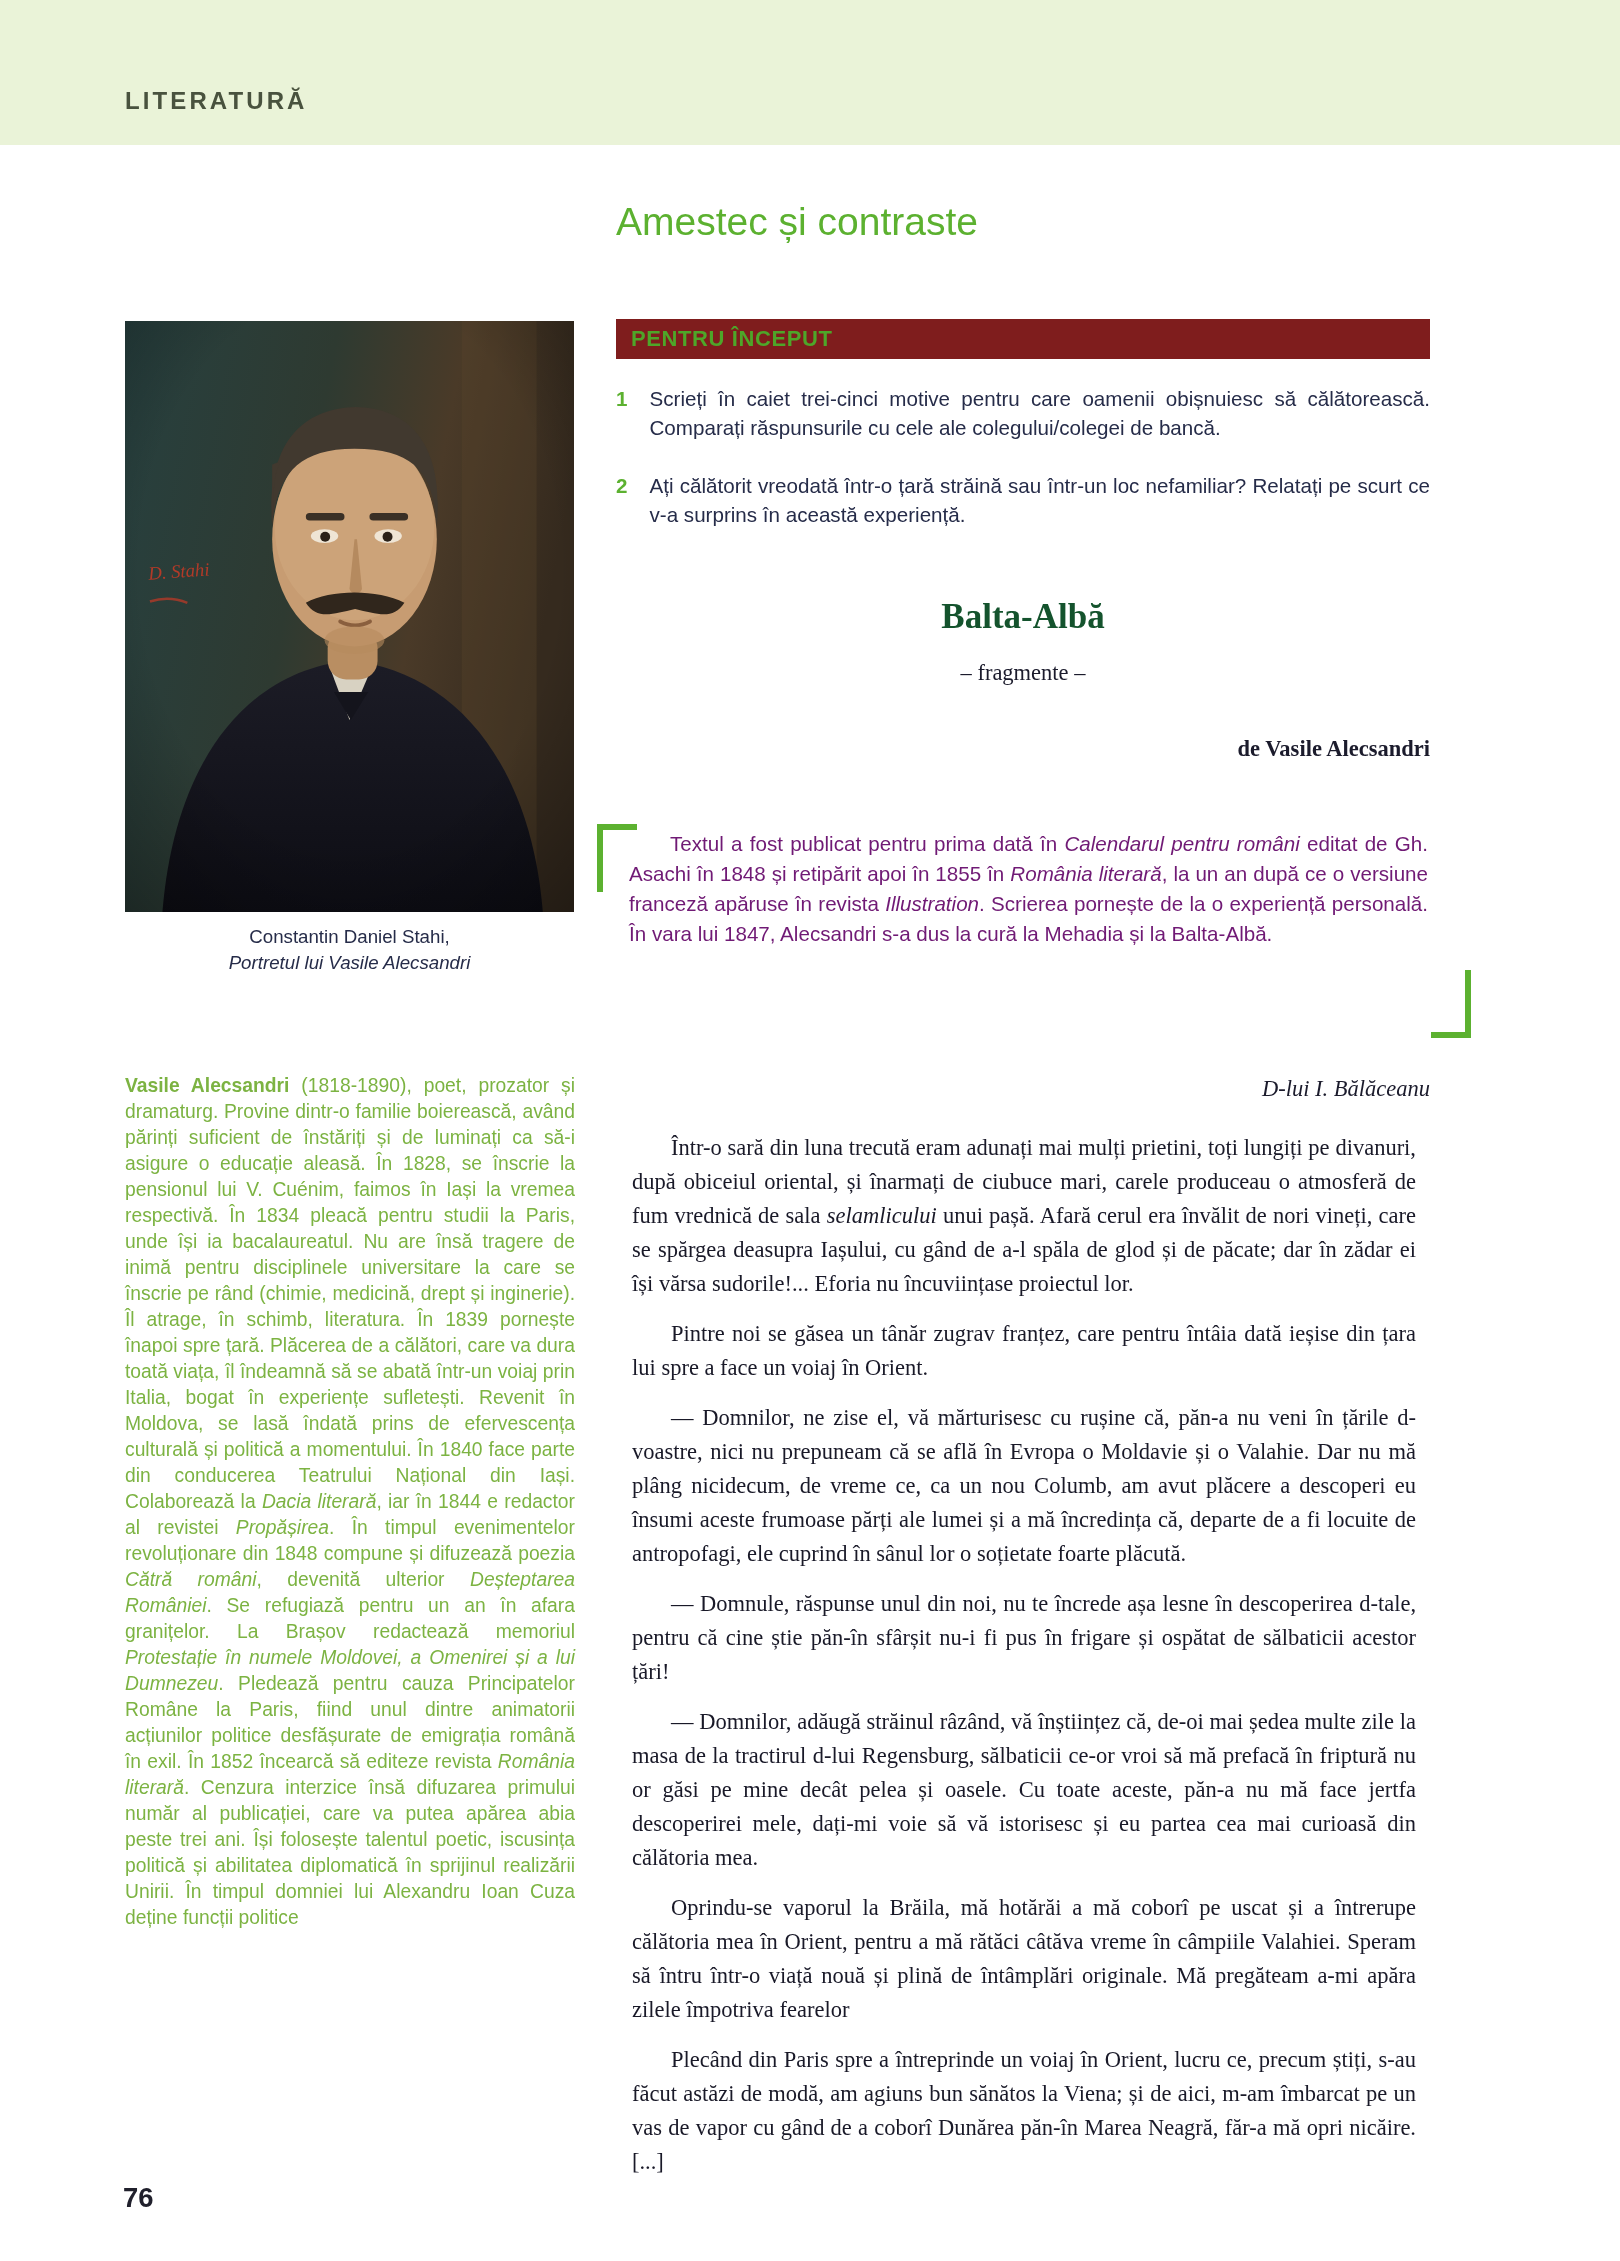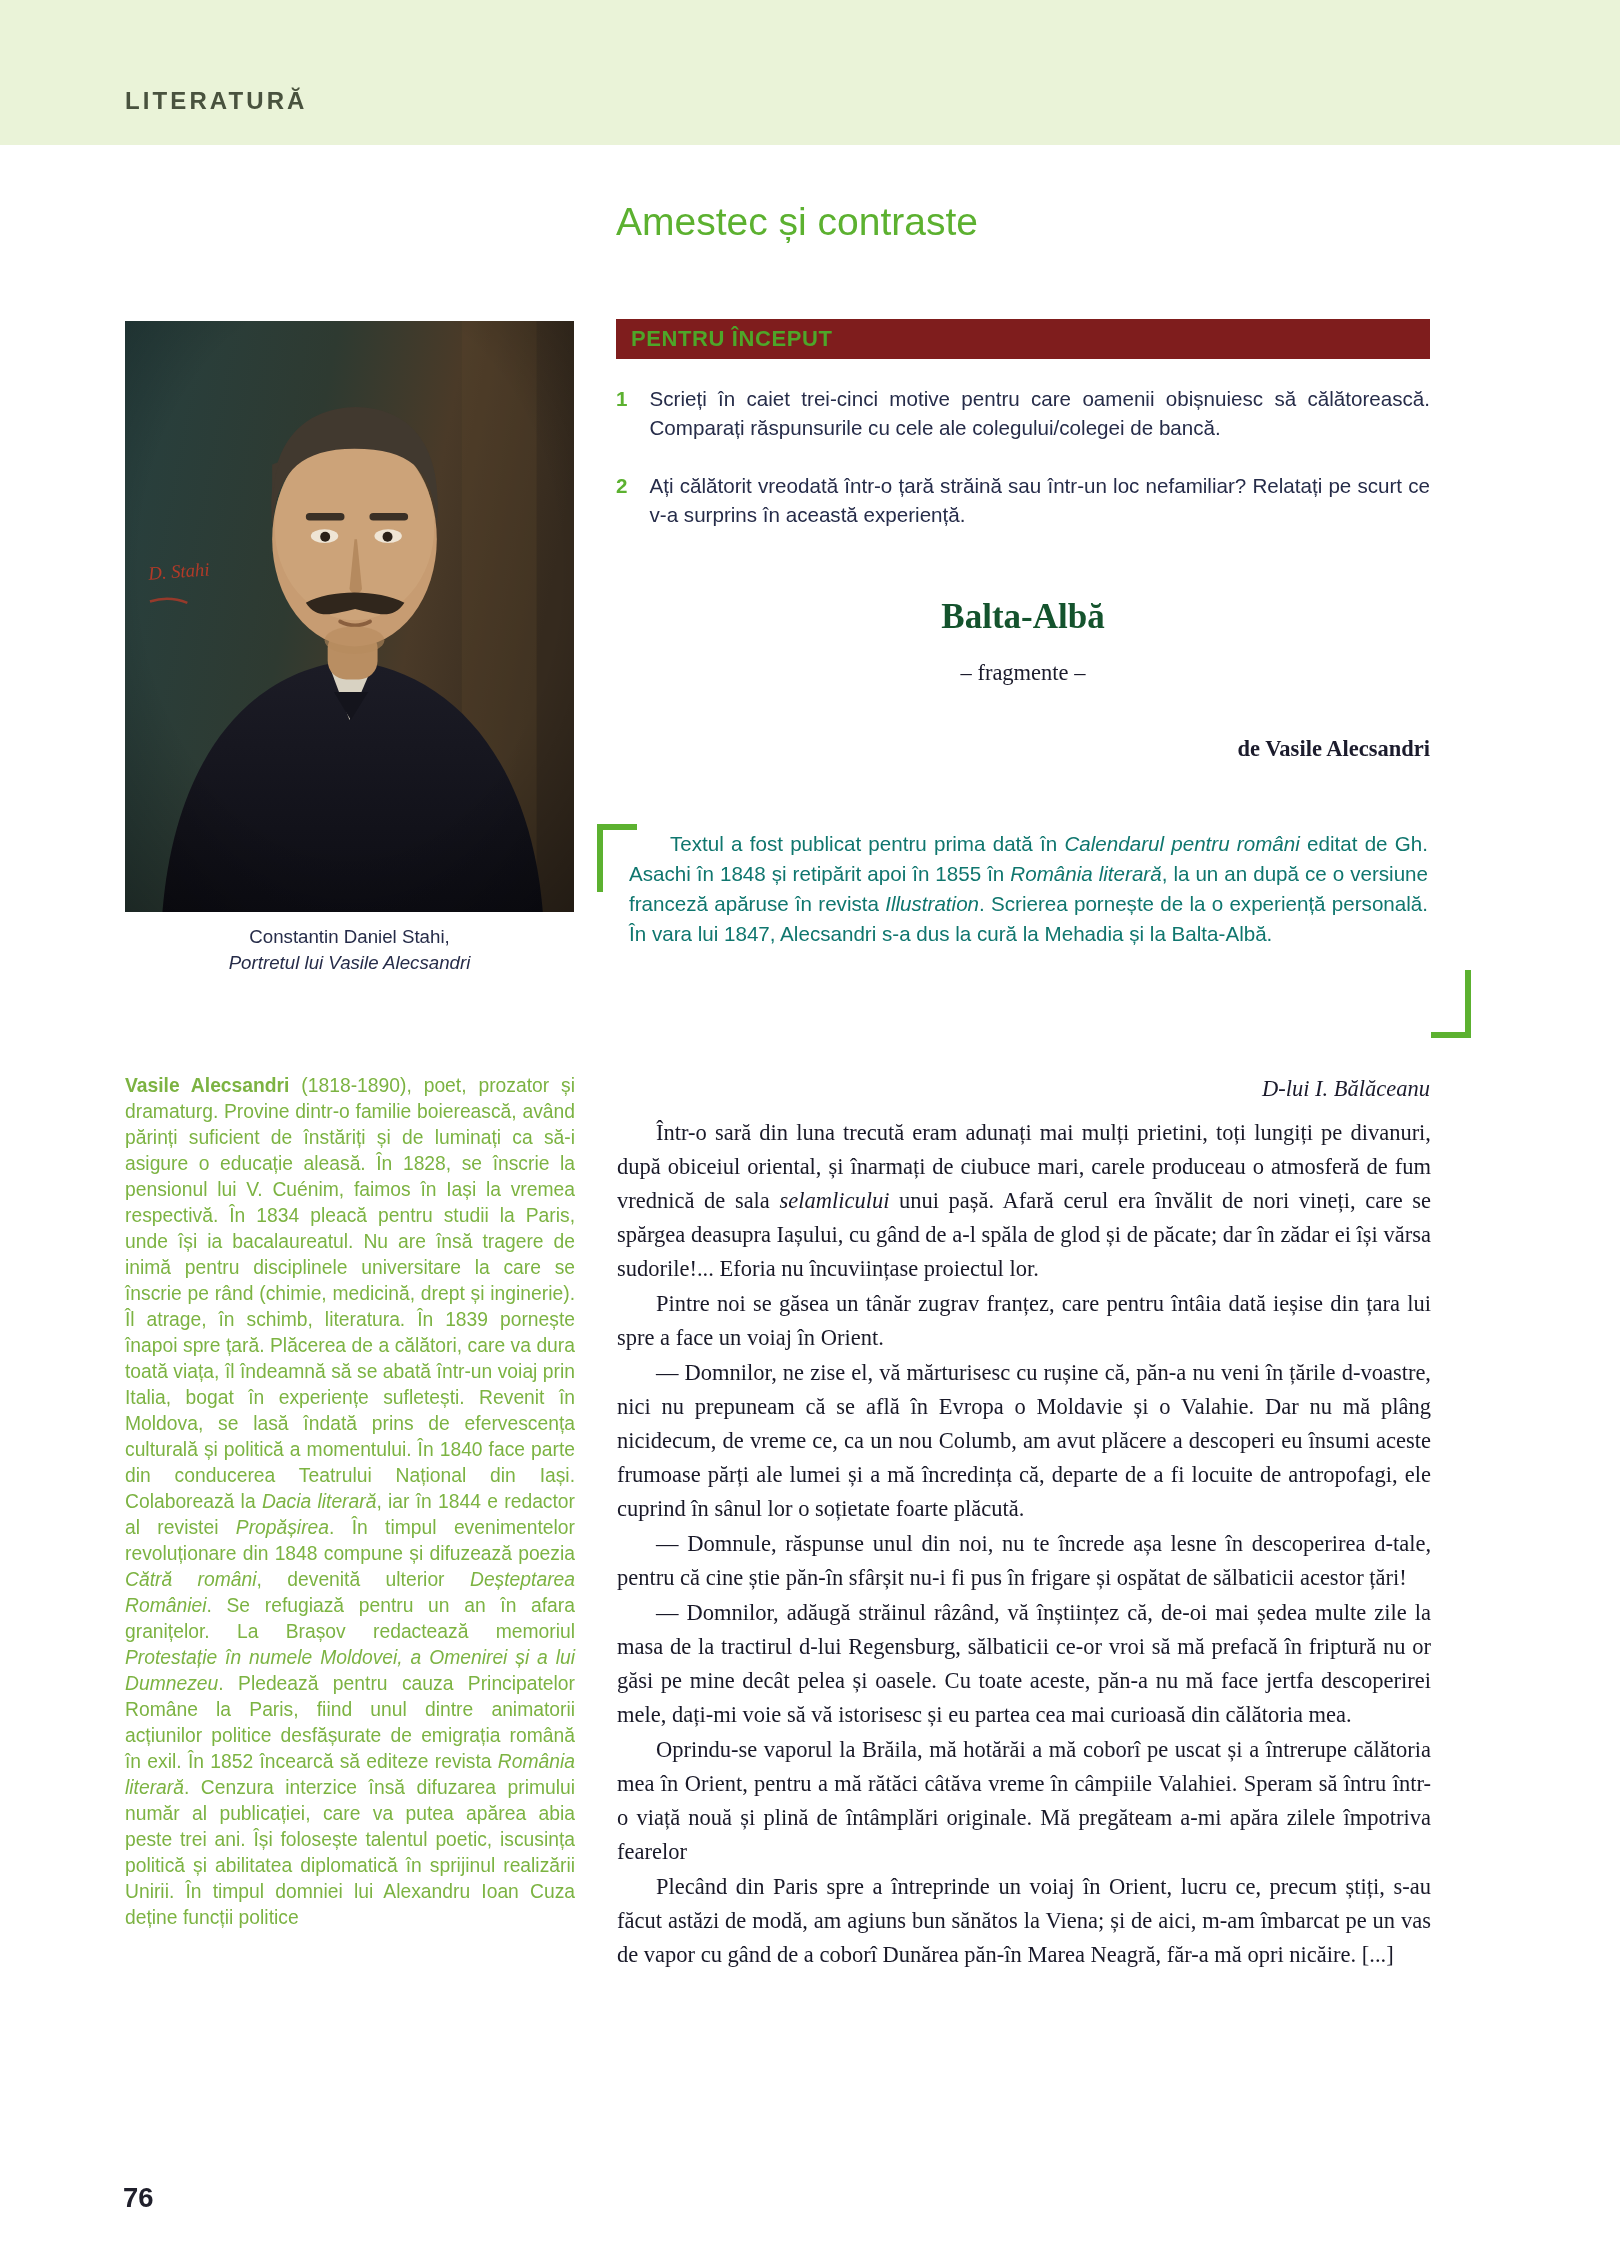--- a/index.html
+++ b/index.html
@@ -82,38 +82,38 @@
   .bracket-top{
     position:absolute;left:597px;top:824px;width:34px;height:62px;
     border-left:6.2px solid #5cb130;border-top:6.2px solid #5cb130;
   }
   .bracket-bottom{
     position:absolute;left:1431px;top:970px;width:34px;height:62px;
     border-right:6.2px solid #5cb130;border-bottom:6.2px solid #5cb130;
   }
   .intro-note{
     position:absolute;left:629px;top:829px;width:799px;
-    font-size:20.6px;line-height:30px;color:#0f766e;
+    font-size:20.6px;line-height:30px;color:#701a75;
     text-align:justify;text-indent:41px;
   }
   .intro-note i{font-style:italic;}
 
   .dedication{
     position:absolute;left:616px;top:1076px;width:814px;
     text-align:right;
     font-family:"Liberation Serif", serif;
     font-style:italic;font-size:22.5px;color:#1b1b2c;
   }
   .body-text{
     position:absolute;left:616px;top:1115px;width:816px;
     font-family:"Liberation Serif", serif;
     font-size:22.5px;line-height:34px;color:#191928;
     text-align:justify;
   }
-  .body-text p{margin:1px;text-indent:39px;}
+  .body-text p{margin:16px;text-indent:39px;}
   .body-text i{font-style:italic;}
 
   .page-num{
     position:absolute;left:123px;top:2143px;
     font-size:27.4px;font-weight:bold;color:#20202c;margin-top:39px;
   }
 </style>
 </head>
 <body>
 

